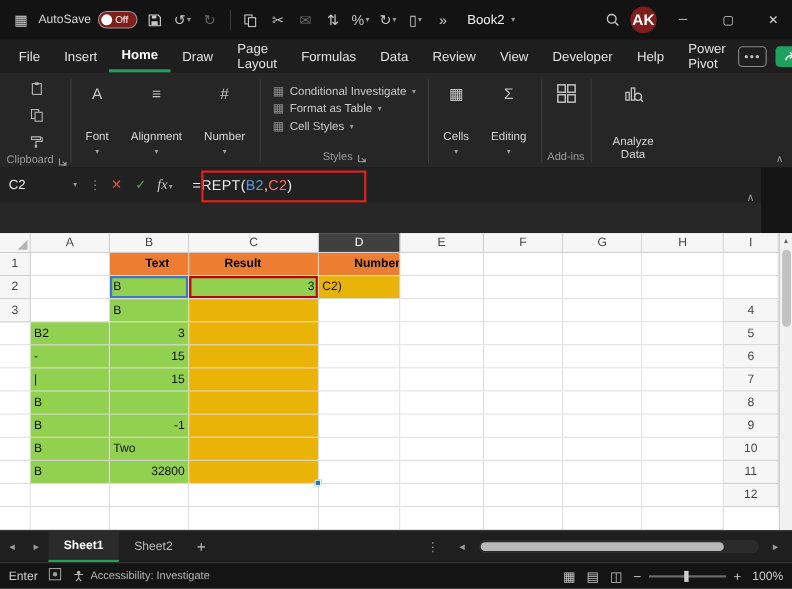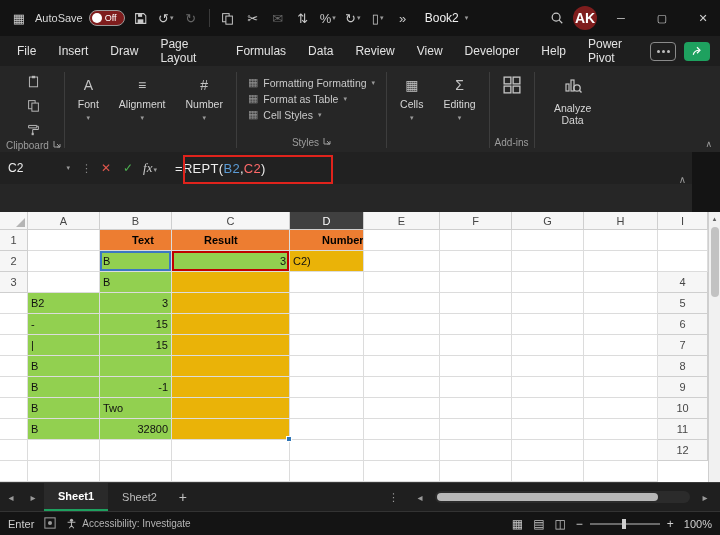--- a/index.html
+++ b/index.html
@@ -38,26 +38,26 @@
   .comment-btn i { width:3px; height:3px; background:#bdbdbd; border-radius:50%; display:block; }
   .share-btn { width:26px; height:19px; background:#1ea15f; border-radius:4px;
     display:flex; align-items:center; justify-content:center; }
 
   
   #ribbon { position:absolute; top:66px; left:0; width:720px; height:86px; background:#262626;
     display:flex; align-items:stretch; padding:4px 4px 2px 6px; }
   .rsep { width:1px; background:#3d3d3d; margin:2px 3px; }
   .rgroup { display:flex; flex-direction:column; align-items:center; }
   .rgroup-body { flex:1; display:flex; }
-  .rgroup-label { font-size:10px; color:#9c9c9c; display:flex; align-items:flex-start; gap:4px; padding-bottom:2px; }
+  .rgroup-label { font-size:10px; color:#9c9c9c; display:flex; align-items:flex-end; gap:4px; padding-bottom:2px; }
   .clip-icons { display:flex; flex-direction:column; gap:6px; padding:4px 14px 0 14px; align-items:flex-start; }
   .rbtn { display:flex; flex-direction:column; align-items:center; justify-content:flex-start;
     gap:4px; padding:8px 10px 0 10px; }
   .rbtn .ric { font-size:14px; color:#c2c2c2; line-height:14px; height:16px; }
-  .rbtn .rlabel { font-size:10.5px; color:#d6d6d6; white-space:nowrap; }
+  .rbtn .rlabel { font-size:10.5px; color:#d6d6d6; white-space:nowrap;margin-top:20px; }
   .rbtn .rdd { font-size:7px; color:#9a9a9a; }
   .styles-body { display:flex; flex-direction:column; gap:3px; padding:6px 8px 0 8px; align-items:flex-start; }
   .srow { display:flex; align-items:center; gap:5px; font-size:10.5px; color:#c9c9c9; white-space:nowrap; }
   .srow .sic { color:#8f8f8f; font-size:11px; }
   .srow .rdd { font-size:7px; color:#9a9a9a; }
   .analyze .rlabel { white-space:normal; text-align:center; width:50px; line-height:1.15; }
   #ribbon-collapse { position:absolute; right:8px; bottom:3px; color:#9a9a9a; font-size:9px; }
 
   
   #formula-area { position:absolute; top:152px; left:0; width:692px; height:60px; background:#212121;
@@ -197,20 +197,21 @@
     <div class="avatar">AK</div>
     <span class="winbtn">─</span>
     <span class="winbtn">▢</span>
     <span class="winbtn">✕</span>
   </div>
 
   <div id="tabrow">
     <div id="ribbon-tabs" style="display: flex;">
         <div class="rtab">File</div>
         <div class="rtab">Insert</div>
+        <div class="rtab active">Home</div>
         <div class="rtab">Draw</div>
         <div class="rtab">Page Layout</div>
         <div class="rtab">Formulas</div>
         <div class="rtab">Data</div>
         <div class="rtab">Review</div>
         <div class="rtab">View</div>
         <div class="rtab">Developer</div>
         <div class="rtab">Help</div>
         <div class="rtab">Power Pivot</div>
       </div>
@@ -276,21 +277,21 @@
       <span class="ric">#</span>
       <span class="rlabel">Number</span>
       <span class="rdd">▾</span>
     </div>
     <div class="rsep"></div>
 
     <div class="rgroup">
       <div class="rgroup-body styles-body">
         <div class="srow">
           <span class="sic">▦</span>
-          <span>Formatting Formatting</span>
+          <span>Conditional Investigate</span>
           <span class="rdd">▾</span>
         </div>
         <div class="srow">
           <span class="sic">▦</span>
           <span>Format as Table</span>
           <span class="rdd">▾</span>
         </div>
         <div class="srow">
           <span class="sic">▦</span>
           <span>Cell Styles</span>

